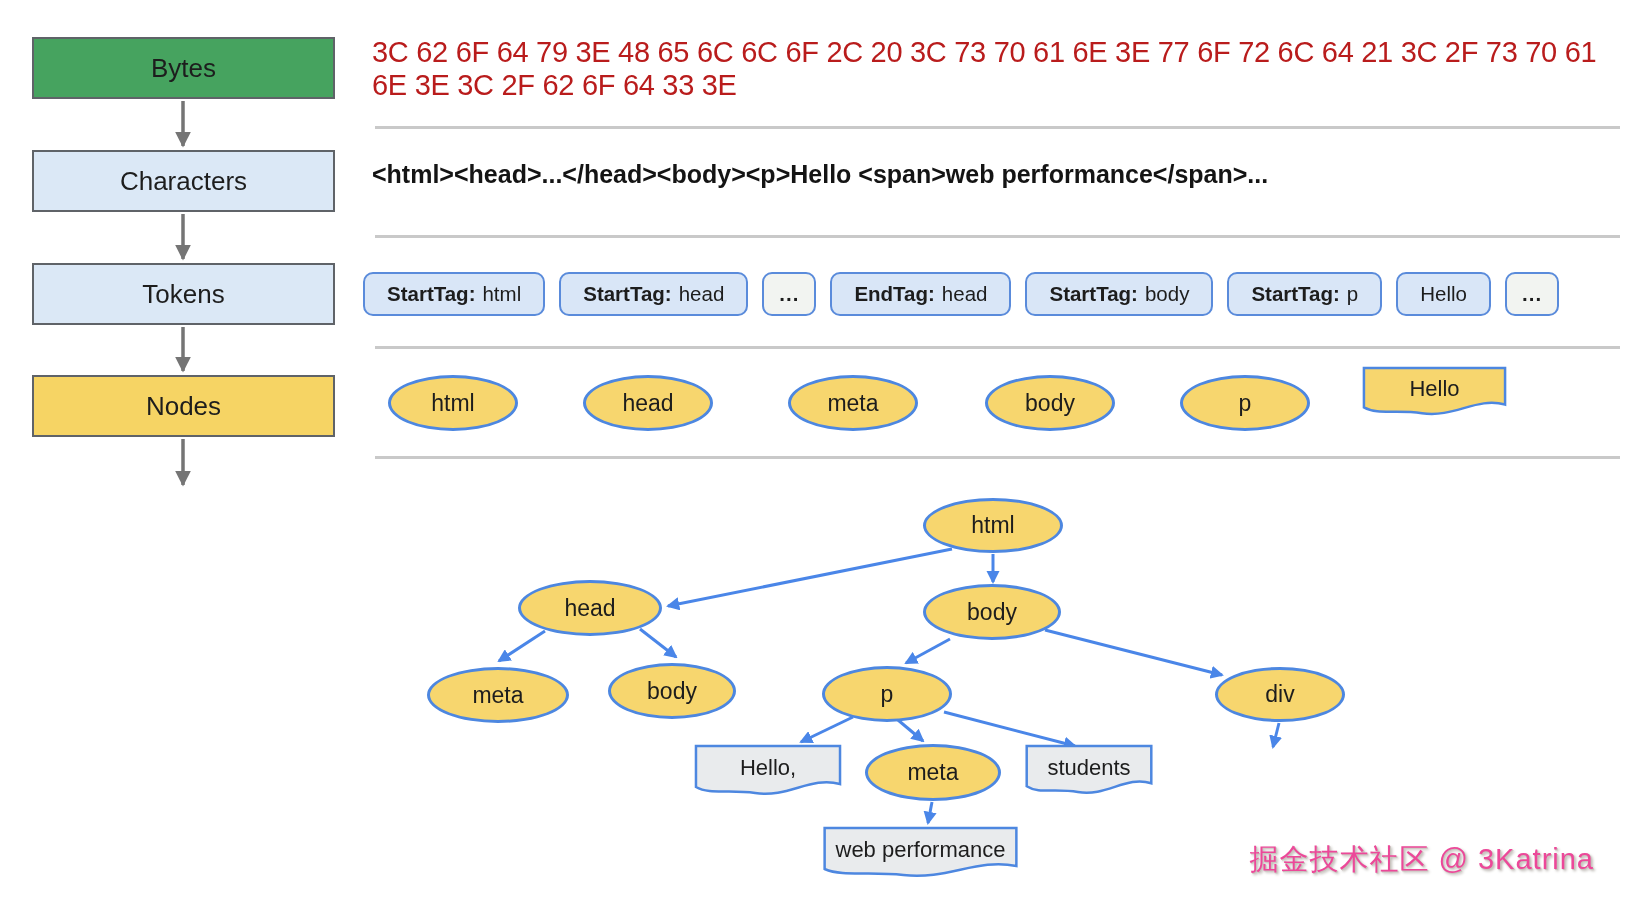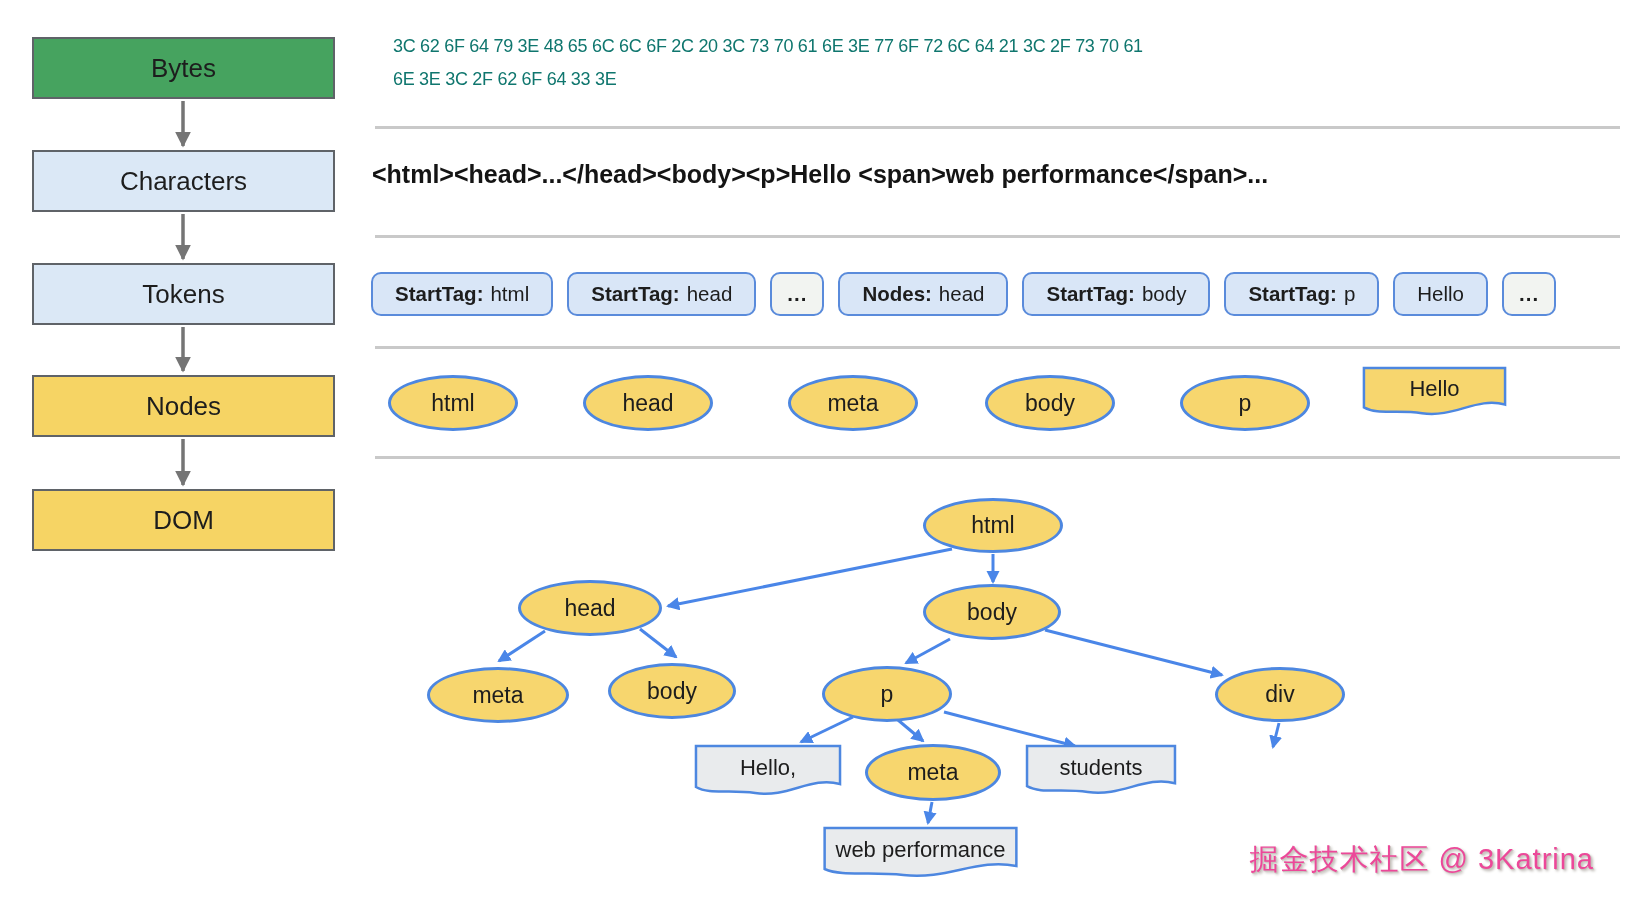--- a/index.html
+++ b/index.html
@@ -15,25 +15,25 @@
   .stage{
     position:absolute;left:32px;width:303px;height:62px;border:2px solid #5f6368;
     display:flex;align-items:center;justify-content:center;font-size:26px;z-index:2;box-sizing:border-box;
   }
   .s-green{background:#46a35f;}
   .s-blue{background:#dbe8f6;}
   .s-yellow{background:#f6d464;}
 
   .sep{position:absolute;left:375px;width:1245px;height:3px;background:#c9c9c9;z-index:0;}
 
-  .bytes-text{position:absolute;left:393px;width:1160px;font-size:18px;letter-spacing:-0.3px;color:#0f766e;z-index:2;white-space:nowrap;}
+  .bytes-text{position:absolute;left:372px;width:1160px;font-size:29px;letter-spacing:-0.3px;color:#b91c1c;z-index:2;white-space:nowrap;}
   .chars-text{position:absolute;left:372px;top:160px;font-size:25px;font-weight:bold;color:#141414;z-index:2;white-space:nowrap;}
 
   
-  .tokens-row{position:absolute;left:363px;top:272px;height:44px;display:flex;gap:14px;z-index:2;margin-left:8px;}
+  .tokens-row{position:absolute;left:363px;top:272px;height:44px;display:flex;gap:14px;z-index:2;}
   .token{
     border:2.5px solid #5a8bdb;border-radius:10px;background:#d9e6f7;
     display:flex;align-items:center;justify-content:center;padding:0 22px;font-size:20.5px;box-sizing:border-box;
   }
   .token b{margin-right:7px;}
   .token b:empty{display:none;}
   .token.ellipsis{background:#f2f4f1;padding:0 15px;font-weight:bold;letter-spacing:1px;}
 
   
   .ell{
@@ -89,23 +89,20 @@
     </div>
   <div class="stage s-blue" style="top:150px">
       <span>Characters</span>
     </div>
   <div class="stage s-blue" style="top:263px">
       <span>Tokens</span>
     </div>
   <div class="stage s-yellow" style="top:375px">
       <span>Nodes</span>
     </div>
-  <div class="stage s-yellow" style="top:489px">
-      <span>DOM</span>
-    </div>
 
   <div class="sep" style="top:126px"></div>
   <div class="sep" style="top:235px"></div>
   <div class="sep" style="top:346px"></div>
   <div class="sep" style="top:456px"></div>
 
   <div class="bytes-text" style="top:36px">3C 62 6F 64 79 3E 48 65 6C 6C 6F 2C 20 3C 73 70 61 6E 3E 77 6F 72 6C 64 21 3C 2F 73 70 61</div>
   <div class="bytes-text" style="top:69px">6E 3E 3C 2F 62 6F 64 33 3E</div>
 
   <div class="chars-text">&lt;html&gt;&lt;head&gt;...&lt;/head&gt;&lt;body&gt;&lt;p&gt;Hello &lt;span&gt;web performance&lt;/span&gt;...</div>
@@ -116,21 +113,21 @@
         <span>html</span>
       </div>
     <div class="token">
         <b>StartTag:</b>
         <span>head</span>
       </div>
     <div class="token ellipsis">
         <span>...</span>
       </div>
     <div class="token">
-        <b>Nodes:</b>
+        <b>EndTag:</b>
         <span>head</span>
       </div>
     <div class="token">
         <b>StartTag:</b>
         <span>body</span>
       </div>
     <div class="token">
         <b>StartTag:</b>
         <span>p</span>
       </div>
@@ -188,21 +185,21 @@
   <div class="ell" style="left:865px;top:744px;width:136px;height:57px">
       <span>meta</span>
     </div>
 
   <div class="doc doc-gray" style="left:694px;top:744px;width:148px;height:54px">
     <svg viewBox="0 0 150 54" preserveAspectRatio="none">
         <path d="M2,2 L148,2 L148,40 C118,32 96,54 62,49 C36,45 16,51 2,43 Z" stroke-width="2.5" vector-effect="non-scaling-stroke"></path>
       </svg>
     <span>Hello,</span>
   </div>
-  <div class="doc doc-gray" style="left:1025px;top:744px;width:152px;height:53px">
+  <div class="doc doc-gray" style="left:1025px;top:744px;width:128px;height:53px">
     <svg viewBox="0 0 150 54" preserveAspectRatio="none">
         <path d="M2,2 L148,2 L148,40 C118,32 96,54 62,49 C36,45 16,51 2,43 Z" stroke-width="2.5" vector-effect="non-scaling-stroke"></path>
       </svg>
     <span>students</span>
   </div>
   <div class="doc doc-gray" style="left:822px;top:826px;width:197px;height:54px">
     <svg viewBox="0 0 150 54" preserveAspectRatio="none">
         <path d="M2,2 L148,2 L148,40 C118,32 96,54 62,49 C36,45 16,51 2,43 Z" stroke-width="2.5" vector-effect="non-scaling-stroke"></path>
       </svg>
     <span>web performance</span>

